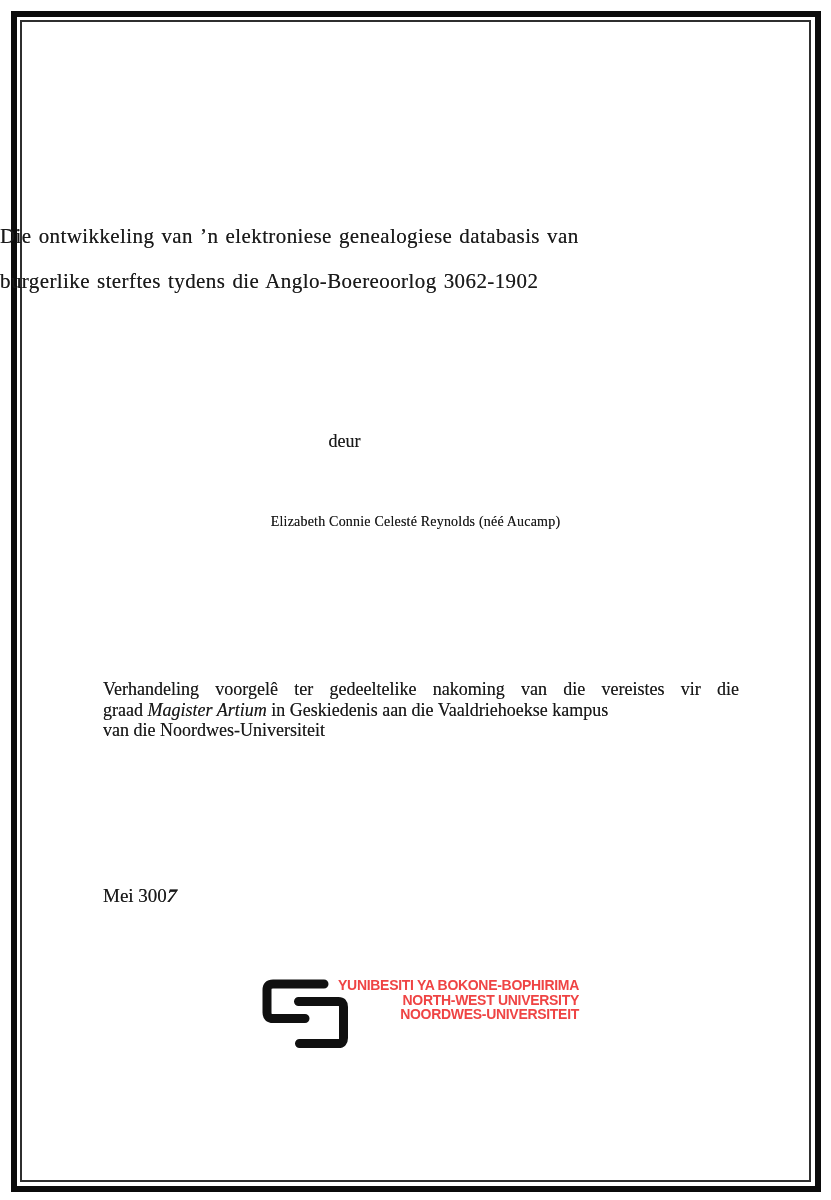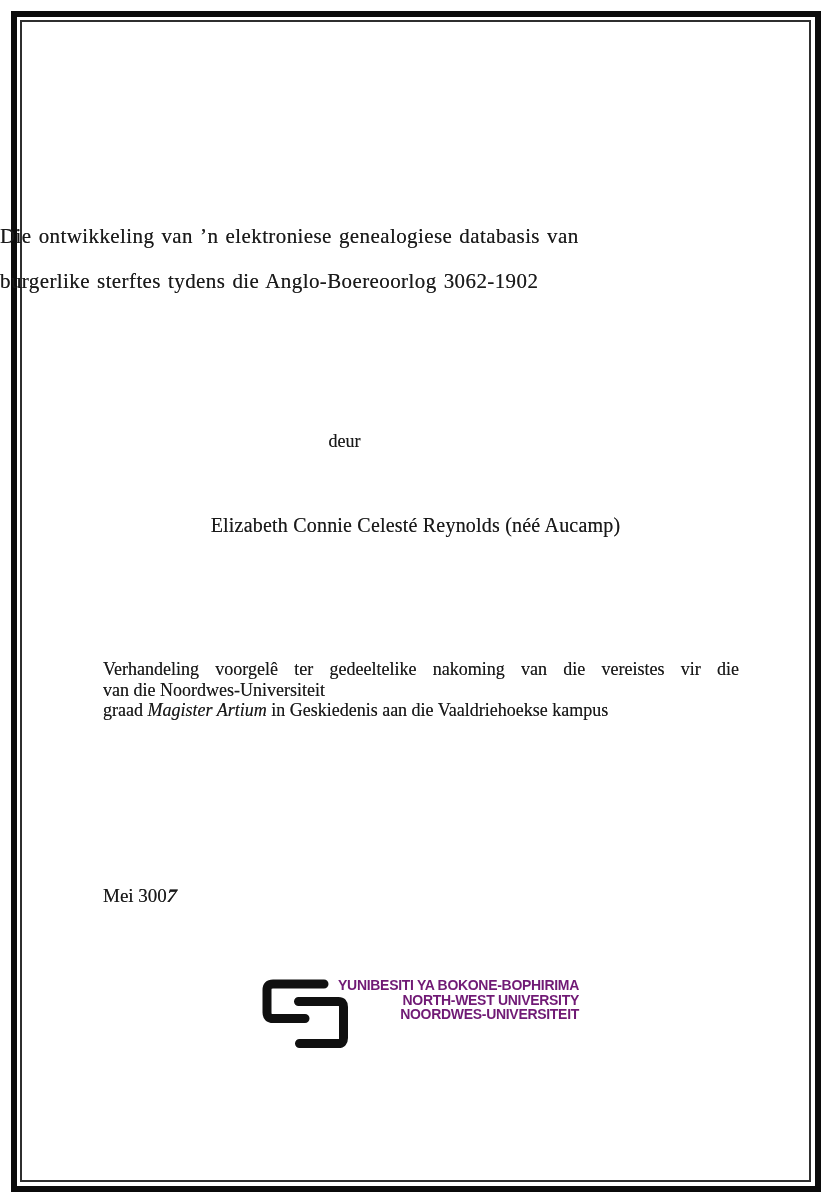--- a/index.html
+++ b/index.html
@@ -47,33 +47,34 @@
     left: 0; top: 431px;
     width: 689px;
     text-align: center;
     font-size: 18px;
   }
   .author {
     position: absolute;
     left: 0; top: 514px;
     width: 831px;
     text-align: center;
-    font-size: 20px;
+    font-size: 14px;
     letter-spacing: 0.2px;
   }
   .statement {
     position: absolute;
     left: 103px; top: 659px;
     width: 636px;
     font-size: 18px;
     line-height: 20.5px;
   }
   .statement .just {
     text-align: justify;
     text-align-last: justify;
+    margin-top: 20px;
   }
   .supervisor-block {
     position: absolute;
     left: 103px; top: 883px;
     font-size: 19px;
     line-height: 25px;
   }
   .seven {
     display: inline-block;
     transform: skewX(-16deg) translateY(-0.5px);
@@ -91,21 +92,21 @@
   .logo-text {
     position: absolute;
     left: 58px; top: 1px;
     width: 260px;
     text-align: right;
     font-family: "Liberation Sans", sans-serif;
     font-weight: bold;
     font-size: 14px;
     line-height: 14.5px;
     letter-spacing: -0.3px;
-    color: #701a75;
+    color: #ef4444;
     white-space: nowrap;
     text-shadow: none;
   }
 </style>
 </head>
 <body>
 
 <div class="page">
 
   <div class="frame-outer"></div>
@@ -115,22 +116,22 @@
     <span class="tline">Die ontwikkeling van ’n elektroniese genealogiese databasis van</span>
     <span class="tline">burgerlike sterftes tydens die Anglo-Boereoorlog 3062-1902</span>
   </h1>
 
   <div class="byline-label">deur</div>
 
   <div class="author">Elizabeth Connie Celesté Reynolds (néé Aucamp)</div>
 
   <div class="statement">
     <div class="just">Verhandeling voorgelê ter gedeeltelike nakoming van die vereistes vir die</div>
+    <div><span>graad </span><em>Magister Artium</em><span> in Geskiedenis aan die Vaaldriehoekse kampus</span></div>
     <div>van die Noordwes-Universiteit</div>
-    <div><span>graad </span><em>Magister Artium</em><span> in Geskiedenis aan die Vaaldriehoekse kampus</span></div>
   </div>
 
   <div class="supervisor-block">
     <div><span>Mei 300</span><span class="seven">7</span></div>
   </div>
 
   <div class="logo">
     <svg class="logo-mark" width="86" height="70" viewBox="0 0 86 70" aria-hidden="true">
       <path d="M62 5 H11 Q5 5 5 11 V33.5 Q5 39.5 11 39.5 H43" fill="none" stroke="#101010" stroke-width="9" stroke-linecap="round" stroke-linejoin="round"></path>
       <path d="M36.5 22.5 H76.5 Q81.5 22.5 81.5 28 V59 Q81.5 64.5 76.5 64.5 H37.5" fill="none" stroke="#101010" stroke-width="9" stroke-linecap="round" stroke-linejoin="round"></path>

